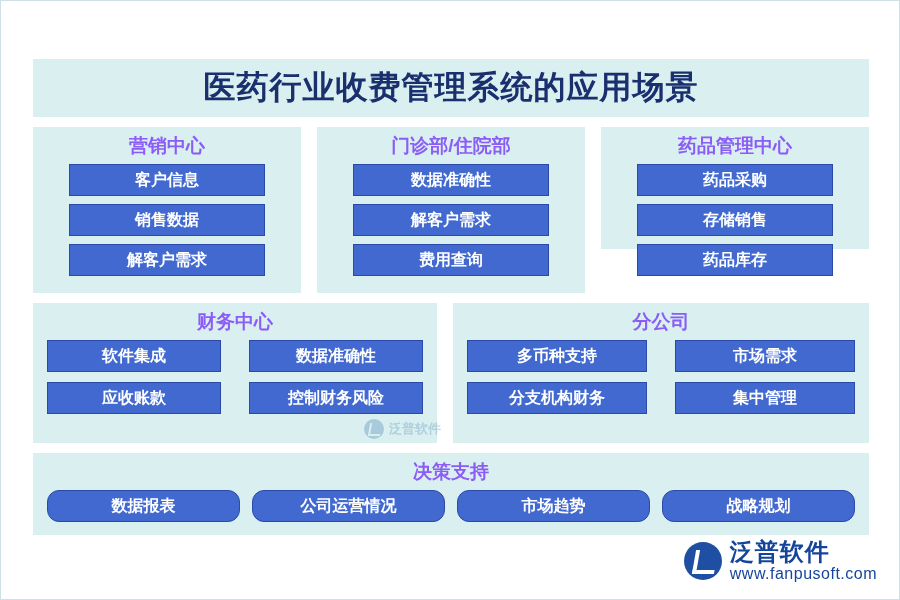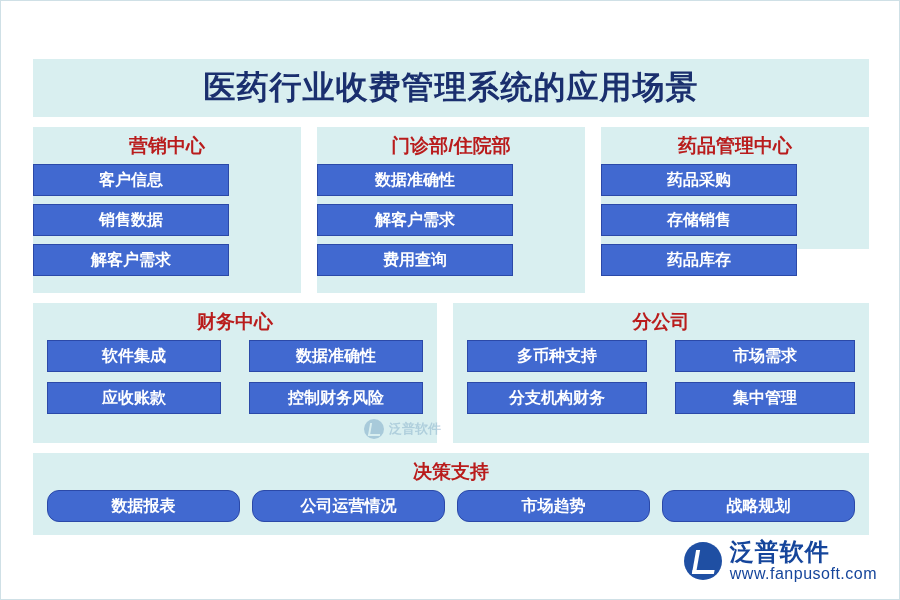--- a/index.html
+++ b/index.html
@@ -43,29 +43,29 @@
   
   .panel {
     position: absolute;
     background: #d9eff0;
     box-sizing: border-box;
   }
   .panel-heading {
     text-align: center;
     font-size: 19px;
     font-weight: bold;
-    color: #b91c1c;
+    color: #8b5cf6;
     margin-top: 7px;
     margin-bottom: 6px;
     line-height: 24px;
   }
   .chips {
     display: flex;
     flex-direction: column;
-    align-items: flex-start;
+    align-items: center;
     gap: 8px;
   }
   .chip {
     background: #4169d0;
     border: 1px solid #2b49a8;
     color: #ffffff;
     font-size: 16px;
     font-weight: bold;
     text-align: center;
     display: flex;

